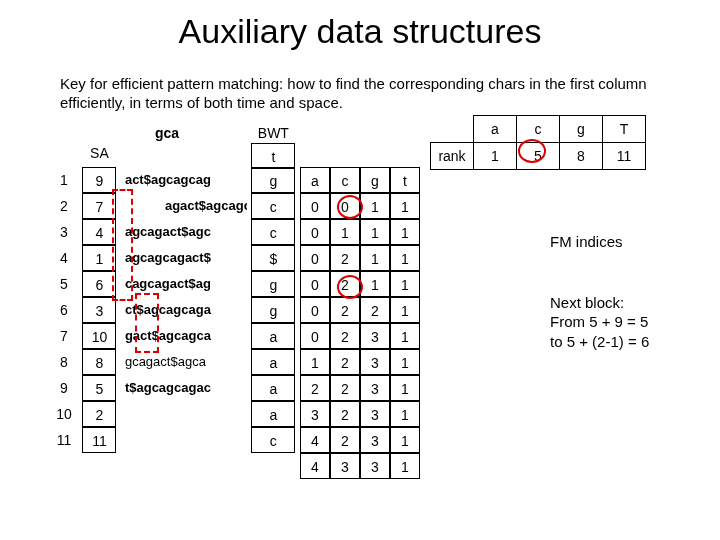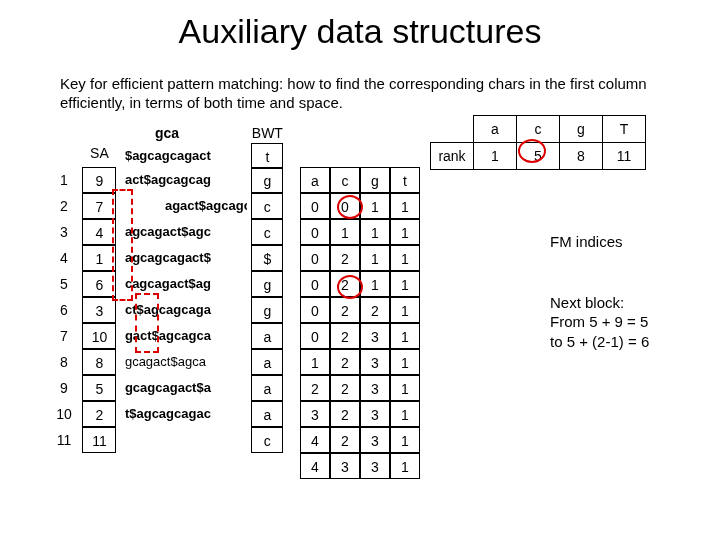--- a/index.html
+++ b/index.html
@@ -32,21 +32,21 @@
     left: 0;
     top: 0;
   }
   .idx-col, .sa-col, .str-col, .bwt-col {
     display: inline-block;
     vertical-align: top;
   }
   .idx-col { width: 28px; }
   .sa-col  { width: 34px; }
   .str-col { width: 126px; }
-  .bwt-col { width: 32px; }
+  .bwt-col { width: 44px; }
   .hdr {
     font-size: 14px;
     text-align: center;
     height: 24px;
     line-height: 24px;
   }
   .gca-hdr {
     font-size: 14px;
     text-align: left;
     padding-left: 34px;
@@ -217,32 +217,30 @@
           <div class="cell">10</div>
           <div class="cell">8</div>
           <div class="cell">5</div>
           <div class="cell">2</div>
           <div class="cell">11</div>
         </div>
     </div>
     <div class="str-col">
       <div class="two-hdr">
         <div class="gca-hdr">gca</div>
-        <div class="cell-noborder" style="font-weight:bold; height:24px;">$agcagcagact</div>
       </div>
       <div id="str-col-cells">
           <div class="cell-noborder" style="font-weight: bold;">act$agcagcag</div>
           <div class="cell-noborder" style="font-weight: bold; margin-left: 40px;">agact$agcagc</div>
           <div class="cell-noborder" style="font-weight: bold;">agcagact$agc</div>
           <div class="cell-noborder" style="font-weight: bold;">agcagcagact$</div>
           <div class="cell-noborder" style="font-weight: bold;">cagcagact$ag</div>
           <div class="cell-noborder" style="font-weight: bold;">ct$agcagcaga</div>
           <div class="cell-noborder" style="font-weight: bold;">gact$agcagca</div>
           <div class="cell-noborder" style="font-weight: normal;">gcagact$agca</div>
-          <div class="cell-noborder" style="font-weight: bold;">gcagcagact$a</div>
           <div class="cell-noborder" style="font-weight: bold;">t$agcagcagac</div>
         </div>
     </div>
     <div class="bwt-col">
       <div class="two-hdr">
         <div class="bwt-head">BWT</div>
         <div class="cell">t</div>
       </div>
       <div id="bwt-col-cells">
           <div class="cell">g</div>

